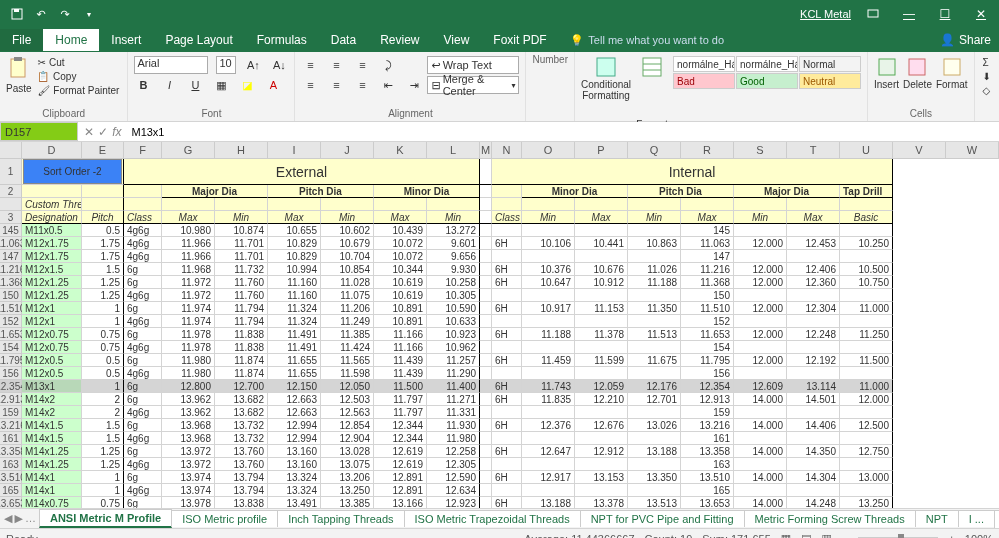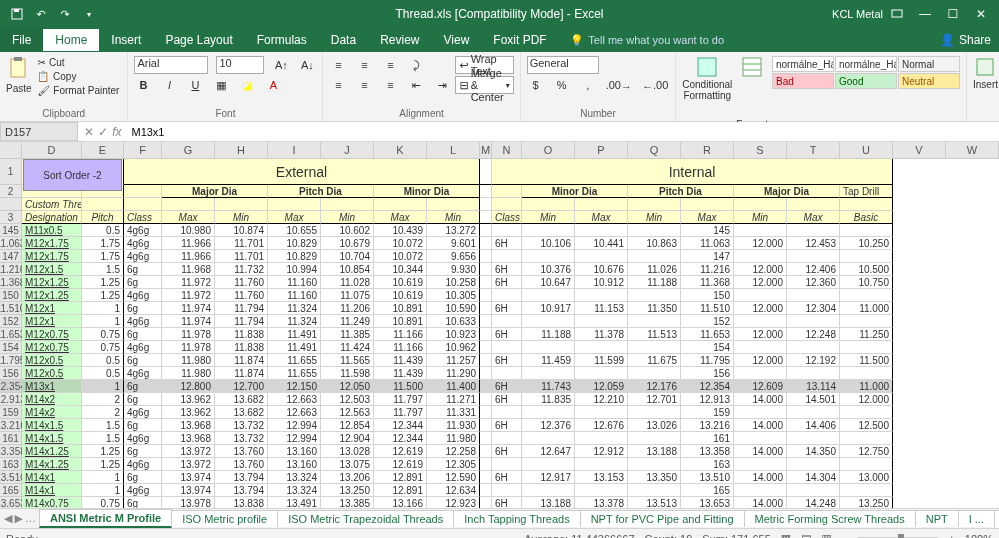--- a/index.html
+++ b/index.html
@@ -3,21 +3,21 @@
 <meta charset="utf-8">
 <style>
 * { box-sizing: border-box; margin: 0; padding: 0; }
 body { font-family: "Segoe UI", Tahoma, sans-serif; font-size: 11px; background: #fff; width: 999px; height: 538px; overflow: hidden; color: #333; }
 
 
 .title-bar { background: #217346; color: #fff; height: 28px; display: flex; align-items: center; position: relative; font-size: 12px; }
 .qa-toolbar { display: flex; gap: 6px; padding: 0 8px; align-items: center; }
 .qa-btn { width: 18px; height: 18px; display: flex; align-items: center; justify-content: center; color: #fff; font-size: 11px; }
 .title-center { position: absolute; left: 50%; transform: translateX(-50%); font-size: 12px; }
-.title-right { position: absolute; right: 0; display: flex; align-items: center; padding-right: 4px; }
+.title-right { position: absolute; right: 0; display: flex; align-items: center; gap: 8px; padding-right: 4px; text-decoration: underline; }
 .win-btn { width: 28px; height: 28px; display: flex; align-items: center; justify-content: center; font-size: 12px; }
 
 
 .ribbon-tabs { background: #217346; color: #fff; display: flex; align-items: center; height: 24px; font-size: 12px; position: relative; }
 .ribbon-tab { padding: 4px 12px; cursor: pointer; }
 .ribbon-tab.active { background: #fff; color: #217346; }
 .ribbon-tab.file { background: #206b40; }
 .tell-me { margin-left: 12px; color: #cde; font-size: 11px; display: flex; align-items: center; gap: 4px; }
 .share-btn { position: absolute; right: 8px; display: flex; align-items: center; gap: 4px; }
 
@@ -41,46 +41,46 @@
 .style-cell { width: 62px; height: 16px; border: 1px solid #ccc; font-size: 10px; display: flex; align-items: center; padding: 0 3px; overflow: hidden; }
 .style-normal-h { background: #fff; }
 .style-bad { background: #ffc7ce; color: #9c0006; }
 .style-good { background: #c6efce; color: #006100; }
 .style-neutral { background: #ffeb9c; color: #9c5700; }
 .split-btn { border: 1px solid #ababab; background: #fff; display: flex; align-items: center; height: 18px; font-size: 11px; padding: 0 3px; gap: 2px; }
 .vert-col { display:flex; flex-direction:column; gap:1px; font-size:10px; }
 
 
 .fbar { height: 20px; display: flex; align-items: stretch; border-bottom: 1px solid #d4d4d4; font-size: 12px; }
-.name-box { width: 78px; border: 1px solid #ccc; background: #e5e5e5; display: flex; align-items: center; padding: 0 4px; font-size: 11px; }
+.name-box { width: 78px; border: 1px solid #ccc; background: #84cc16; display: flex; align-items: center; padding: 0 4px; font-size: 11px; }
 .fb-btns { display: flex; align-items: center; gap: 4px; padding: 0 6px; color: #888; }
 .fb-input { flex: 1; border: none; padding: 0 4px; font-size: 11px; }
 
 
 .grid-wrap { position: relative; height: 366px; overflow: hidden; font-family: Arial, sans-serif; }
 .colhead { display: flex; height: 17px; background: #e6e6e6; color: #555; }
 .rh { width: 22px; border-right: 1px solid #ccc; border-bottom: 1px solid #ccc; background: #e6e6e6; flex-shrink: 0; }
 .ch { border-right: 1px solid #ccc; border-bottom: 1px solid #ccc; display: flex; align-items: center; justify-content: center; font-size: 11px; background: #e6e6e6; }
 .rows { }
 .row { display: flex; height: 13px; }
 .rhc { width: 22px; border-right: 1px solid #ccc; border-bottom: 1px solid #ccc; background: #e6e6e6; display: flex; align-items: center; justify-content: center; font-size: 10px; color: #555; flex-shrink: 0; }
 .cell { border-right: 1px solid #d4d4d4; border-bottom: 1px solid #d4d4d4; font-size: 10px; display: flex; align-items: center; padding: 0 3px; overflow: hidden; white-space: nowrap; }
 .wA { width: 60px; } .wB { width: 42px; } .wC { width: 38px; }
 .wn { width: 53px; }
 .hdr-y { background: #ffffcc; }
 .hdr-bb { border-bottom: 1px solid #000; }
 .hdr-br { border-right: 1px solid #000; }
-.green-cell { background: #ccffcc; text-decoration: underline; }
+.green-cell { background: #ccffcc; }
 .sel-row .cell { background: #d5d5d5; }
 .sel-row .green-cell { background:#b8d8b8; }
 .sel-row .rhc { background: #d2d2d2; }
 .num { justify-content: flex-end; }
 .ctr { justify-content: center; }
 .ital { font-style: italic; }
-.sort-box { position:absolute; left:23px; top:17px; width:99px; height:32px; border:1px solid #888; background:#c4b5fd; display:flex; align-items:center; justify-content:center; font-size:10px; z-index:2; }
+.sort-box { position:absolute; left:23px; top:17px; width:99px; height:25px; border:1px solid #888; background:#3b82f6; display:flex; align-items:center; justify-content:center; font-size:10px; z-index:2; }
 
 
 .sheet-strip { height: 20px; background: #f3f3f3; border-top: 1px solid #d4d4d4; display: flex; align-items: center; font-size: 11px; }
 .sheet-nav { display: flex; gap: 2px; padding: 0 4px; color: #888; }
 .sheet-tab { padding: 2px 10px; border: 1px solid #ccc; border-bottom: none; background: #fff; color: #217346; margin-left: -1px; white-space: nowrap; }
 .sheet-tab.active { background: #fff; border-bottom: 2px solid #217346; font-weight: bold; }
 
 
 .status-bar { height: 20px; background: #f3f3f3; border-top: 1px solid #d4d4d4; display: flex; align-items: center; font-size: 11px; padding: 0 6px; color: #555; }
 .status-right { margin-left: auto; display: flex; align-items: center; gap: 10px; }
@@ -97,21 +97,20 @@
     <span class="qa-btn">
         <svg width="12" height="12" viewBox="0 0 12 12">
           <rect x="1" y="1" width="10" height="10" fill="none" stroke="#fff"></rect>
           <rect x="3" y="1" width="5" height="3" fill="#fff"></rect>
         </svg>
       </span>
     <span class="qa-btn">↶</span>
     <span class="qa-btn">↷</span>
     <span class="qa-btn" style="font-size:8px;">▾</span>
   </div>
-  <div class="title-center">Thread.xls  [Compatibility Mode] - Excel</div>
   <div class="title-right">
     <span style="font-size:11px;">KCL Metal</span>
     <span class="win-btn">
         <svg width="12" height="10">
           <rect x="1" y="1" width="10" height="7" fill="none" stroke="#fff"></rect>
         </svg>
       </span>
     <span class="win-btn">—</span>
     <span class="win-btn">☐</span>
     <span class="win-btn">✕</span>
@@ -165,21 +164,21 @@
       </div>
     </div>
     <div class="ribbon-group-label">Clipboard</div>
   </div>
 
   <div class="ribbon-group">
     <div class="rg-content">
         <div class="font-controls">
       <div class="font-row">
         <div class="font-select" style="width:74px;">Arial</div>
-        <div class="font-select" style="width:48px;">10</div>
+        <div class="font-select" style="width:20px;">10</div>
         <div class="btn">A↑</div>
         <div class="btn">A↓</div>
       </div>
       <div class="font-row">
         <div class="btn">
               <b>B</b>
             </div>
         <div class="btn">
               <i>I</i>
             </div>
@@ -221,32 +220,20 @@
             <span>⊟</span>
             <span>Merge &amp; Center</span>
             <span style="font-size:8px;">▾</span>
           </div>
       </div>
     </div>
     <div class="ribbon-group-label">Alignment</div>
   </div>
 
   <div class="ribbon-group">
-    <div class="rg-content">
-        <div class="align-col">
-      <div class="font-select" style="width:72px;">General</div>
-      <div class="font-row">
-        <div class="btn">$</div>
-        <div class="btn">%</div>
-        <div class="btn">,</div>
-        <div class="btn">.00→</div>
-        <div class="btn">←.00</div>
-      </div>
-    </div>
-      </div>
     <div class="ribbon-group-label">Number</div>
   </div>
 
   <div class="ribbon-group">
     <div class="rg-content">
       <div class="cond-item">
         <svg class="icon-box">
             <rect x="2" y="2" width="18" height="18" fill="#cfe" stroke="#4a8"></rect>
           </svg>
         <span style="max-width:54px;text-align:center;">Conditional Formatting</span>
@@ -370,21 +357,21 @@
     <div class="cell wB hdr-y hdr-br"></div>
     <div class="cell wC hdr-y"></div>
     <div class="cell hdr-y hdr-bb ctr" style="width:106px;font-weight:bold;">Major Dia</div>
     <div class="cell hdr-y hdr-bb ctr" style="width:106px;font-weight:bold;">Pitch Dia</div>
     <div class="cell hdr-y hdr-bb ctr hdr-br" style="width:106px;font-weight:bold;">Minor Dia</div>
     <div class="cell" style="width:12px;"></div>
     <div class="cell hdr-y" style="width:30px;"></div>
     <div class="cell hdr-y hdr-bb ctr" style="width:106px;font-weight:bold;">Minor Dia</div>
     <div class="cell hdr-y hdr-bb ctr" style="width:106px;font-weight:bold;">Pitch Dia</div>
     <div class="cell hdr-y hdr-bb ctr" style="width:106px;font-weight:bold;">Major Dia</div>
-    <div class="cell hdr-y hdr-bb hdr-br" style="width:53px;font-weight:normal;">Tap Drill</div>
+    <div class="cell hdr-y hdr-bb hdr-br" style="width:53px;font-weight:bold;">Tap Drill</div>
   </div>
 
   <div class="row">
     <div class="rhc"></div>
     <div class="cell wA hdr-y ital">Custom Thread</div>
     <div class="cell wB hdr-y hdr-br"></div>
     <div class="cell wC hdr-y"></div>
     <div class="cell wn hdr-y"></div>
       <div class="cell wn hdr-y"></div>
     <div class="cell wn hdr-y"></div>
@@ -890,22 +877,22 @@
 </div>
 
 <div class="sheet-strip">
   <div class="sheet-nav">
     <span>◀</span>
     <span>▶</span>
     <span>…</span>
   </div>
   <div class="sheet-tab active">ANSI Metric M Profile</div>
   <div class="sheet-tab">ISO Metric profile</div>
+  <div class="sheet-tab">Inch Tapping Threads</div>
   <div class="sheet-tab">ISO Metric Trapezoidal Threads</div>
-  <div class="sheet-tab">Inch Tapping Threads</div>
   <div class="sheet-tab">NPT for PVC Pipe and Fitting</div>
   <div class="sheet-tab">Metric Forming Screw Threads</div>
   <div class="sheet-tab">NPT</div>
   <div class="sheet-tab">I ...</div>
   <div class="sheet-tab" style="padding:2px 6px;">⊕</div>
 
 </div>
 
 <div class="status-bar">
   <span>Ready</span>

